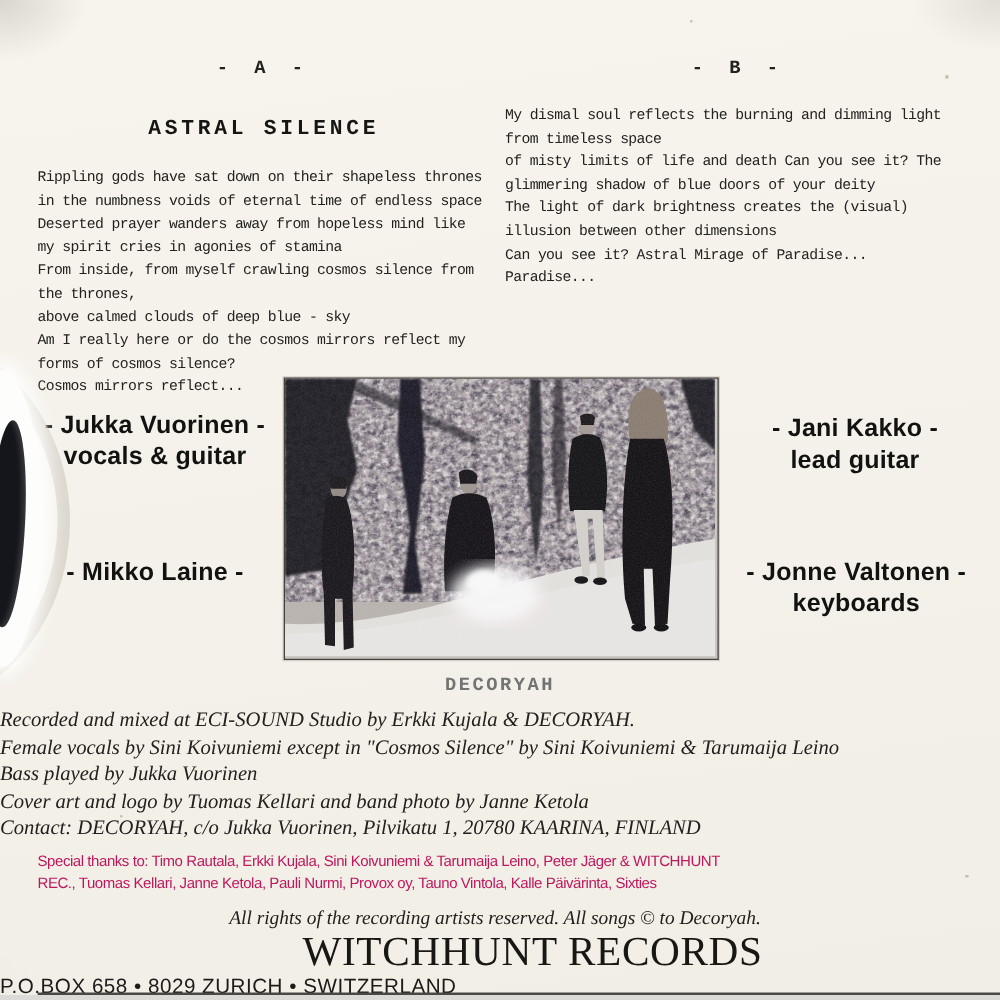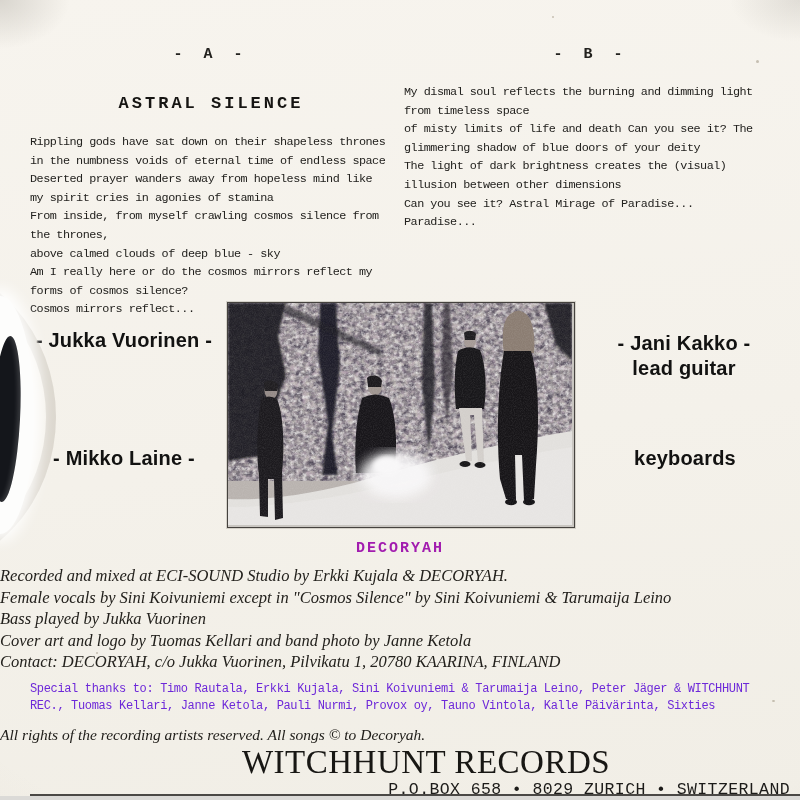--- a/index.html
+++ b/index.html
@@ -48,38 +48,38 @@
   .m0{left:18px;top:328px;}
   .m1{left:18px;top:446px;}
   .m2{left:578px;top:331px;}
   .m3{left:574px;top:446px;width:222px;}
 
   .photo-frame{position:absolute;left:227px;top:302px;width:346px;height:224px;
     border:1px solid #45423e;background:#c9c6c1;box-shadow:0 0 0 1px rgba(120,115,105,0.25);}
   .photo-frame svg{display:block;}
 
   .caption{position:absolute;left:227px;top:540px;width:346px;text-align:center;
-    font-family:"Liberation Mono",monospace;font-weight:700;font-size:15px;letter-spacing:2px;color:#a21caf;}
+    font-family:"Liberation Mono",monospace;font-weight:700;font-size:15px;letter-spacing:2px;color:#737373;}
 
   .credits{position:absolute;left:0;top:565px;width:792px;text-align:left;
     font-family:"Liberation Serif","DejaVu Serif",serif;font-style:italic;font-size:16.5px;
     line-height:21.6px;color:#23211d;white-space:pre-line;}
 
   .thanks{position:absolute;left:30px;top:681px;width:756px;
-    font-family:Liberation Mono, monospace;font-size:12px;line-height:17px;
-    letter-spacing:-0.35px;color:#6d28d9;white-space:pre-line;}
-
-  .rights{position:absolute;left:0;top:726px;width:792px;text-align:left;
+    font-family:Liberation Sans, sans-serif;font-size:12px;line-height:17px;
+    letter-spacing:-0.35px;color:#be185d;white-space:pre-line;}
+
+  .rights{position:absolute;left:0;top:726px;width:792px;text-align:center;
     font-family:"Liberation Serif","DejaVu Serif",serif;font-style:italic;font-size:15.5px;color:#22201c;}
 
   .label-name{position:absolute;left:0;top:744px;width:790px;text-align:center;
     font-family:"Liberation Serif","DejaVu Serif",serif;font-size:33px;letter-spacing:0.5px;
     color:#181714;font-weight:400;margin-left:31px;}
-  .label-address{position:absolute;left:0;top:780px;width:790px;text-align:right;
-    font-family:Liberation Mono, monospace;font-size:16.5px;letter-spacing:0.4px;color:#1c1b19;}
+  .label-address{position:absolute;left:0;top:780px;width:790px;text-align:left;
+    font-family:Liberation Sans, sans-serif;font-size:16.5px;letter-spacing:0.4px;color:#1c1b19;}
 </style>
 </head>
 <body>
 
 <div class="paper"></div>
 <div class="shade-tl"></div>
 <div class="shade-tr"></div>
 
 <div class="col col-a">
   <div class="side-label">- A -</div>
@@ -103,29 +103,31 @@
 of misty limits of life and death Can you see it? The
 glimmering shadow of blue doors of your deity
 The light of dark brightness creates the (visual)
 illusion between other dimensions
 Can you see it? Astral Mirage of Paradise...
 Paradise...</div>
 </div>
 
 <div class="member m0">
   <div>- Jukka Vuorinen -</div>
+  <div>vocals &amp; guitar</div>
 </div>
 <div class="member m1">
   <div>- Mikko Laine -</div>
 </div>
 <div class="member m2">
   <div>- Jani Kakko -</div>
   <div>lead guitar</div>
 </div>
 <div class="member m3">
+  <div>- Jonne Valtonen -</div>
   <div>keyboards</div>
 </div>
 
 <div class="photo-frame">
   <svg width="344" height="222" viewBox="0 0 344 222" xmlns="http://www.w3.org/2000/svg">
     <defs>
       <filter id="speckDark" x="0" y="0" width="100%" height="100%">
         <feTurbulence type="fractalNoise" baseFrequency="0.16 0.19" numOctaves="4" seed="11"></feTurbulence>
         <feColorMatrix type="matrix" values="0 0 0 0 0.06  0 0 0 0 0.05  0 0 0 0 0.08  1.5 1.2 0 0 -0.95"></feColorMatrix>
       </filter>

